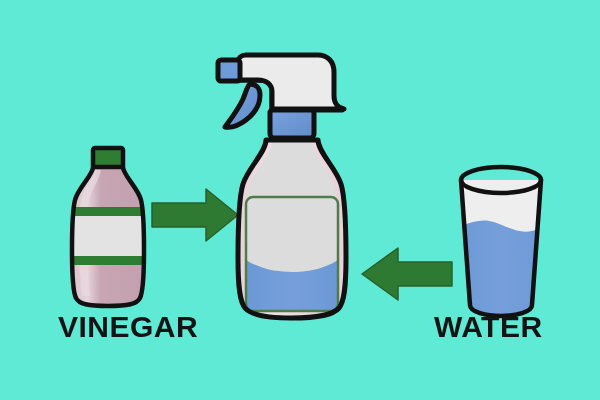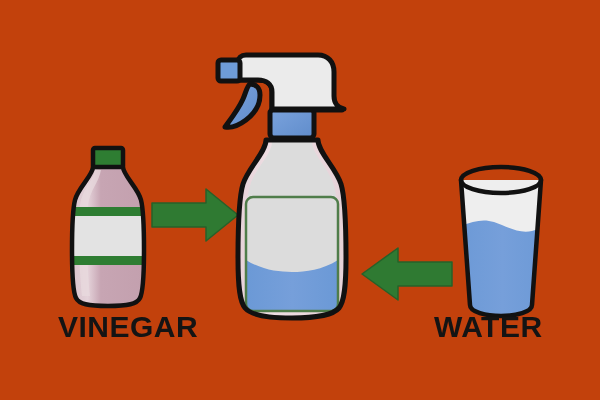--- a/index.html
+++ b/index.html
@@ -10,21 +10,21 @@
     width: 600px;
     height: 400px;
     background: #d9d8d9;
     font-family: "Liberation Sans", sans-serif;
     overflow: hidden;
   }
   #scene {
     position: relative;
     width: 600px;
     height: 400px;
-    background: #c2410c;
+    background: #5eead4;
   }
   #scene svg {
     position: absolute;
     top: 0;
     left: 0;
     display: block;
   }
   .label-text {
     font-family: "Liberation Sans", sans-serif;
     font-weight: bold;

